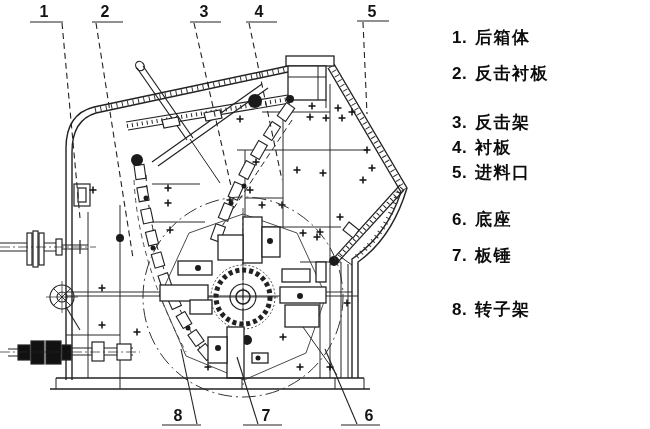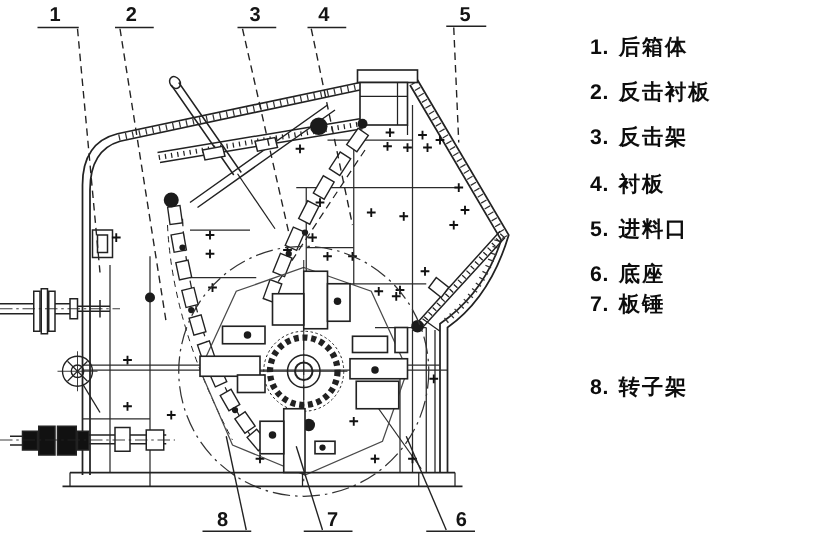--- a/index.html
+++ b/index.html
@@ -1,21 +1,21 @@
 <!DOCTYPE html>
 <html><head>
 <meta charset="utf-8">
 <style>
   html,body{margin:0;padding:0;background:#fff;}
   #stage{position:relative;width:650px;height:429px;background:#fff;overflow:hidden;
          font-family:"Liberation Sans",sans-serif;}
   #diagram-svg{position:absolute;left:0;top:0;}
   .legend{position:absolute;left:452px;top:0;width:196px;}
   .legend-item{position:absolute;left:0;white-space:nowrap;
-               font-size:17px;font-weight:700;color:#0d0d0d;letter-spacing:0.5px;margin-left:20px;}
+               font-size:17px;font-weight:700;color:#0d0d0d;letter-spacing:0.5px;}
   .legend-item .lnum{display:inline-block;min-width:21px;}
   .legend-item .llabel{display:inline-block;margin-left:2px;letter-spacing:1.5px;}
   svg text.callout{font-family:"Liberation Sans",sans-serif;font-size:16px;font-weight:700;fill:#141414;}
 </style>
 </head>
 <body>
 
 <div id="stage">
 
   <svg id="diagram-svg" width="650" height="429" viewBox="0 0 650 429">
@@ -257,20 +257,20 @@
       <text class="callout" x="372" y="17" text-anchor="middle">5</text>
       <text class="callout" x="178" y="421" text-anchor="middle">8</text>
       <text class="callout" x="266" y="421" text-anchor="middle">7</text>
       <text class="callout" x="369" y="421" text-anchor="middle">6</text>
     </g>
   </svg>
 
   <div class="legend">
     <div class="legend-item" style="top:26px"><span class="lnum">1.</span><span class="llabel">后箱体</span></div>
     <div class="legend-item" style="top:62px"><span class="lnum">2.</span><span class="llabel">反击衬板</span></div>
-    <div class="legend-item" style="top:98px"><span class="lnum">3.</span><span class="llabel">反击架</span></div>
+    <div class="legend-item" style="top:111px"><span class="lnum">3.</span><span class="llabel">反击架</span></div>
     <div class="legend-item" style="top:136px"><span class="lnum">4.</span><span class="llabel">衬板</span></div>
-    <div class="legend-item" style="top:172px"><span class="lnum">5.</span><span class="llabel">进料口</span></div>
+    <div class="legend-item" style="top:161px"><span class="lnum">5.</span><span class="llabel">进料口</span></div>
     <div class="legend-item" style="top:208px"><span class="lnum">6.</span><span class="llabel">底座</span></div>
-    <div class="legend-item" style="top:232px"><span class="lnum">7.</span><span class="llabel">板锤</span></div>
+    <div class="legend-item" style="top:244px"><span class="lnum">7.</span><span class="llabel">板锤</span></div>
     <div class="legend-item" style="top:298px"><span class="lnum">8.</span><span class="llabel">转子架</span></div>
   </div>
 </div>
 
 </body></html>

